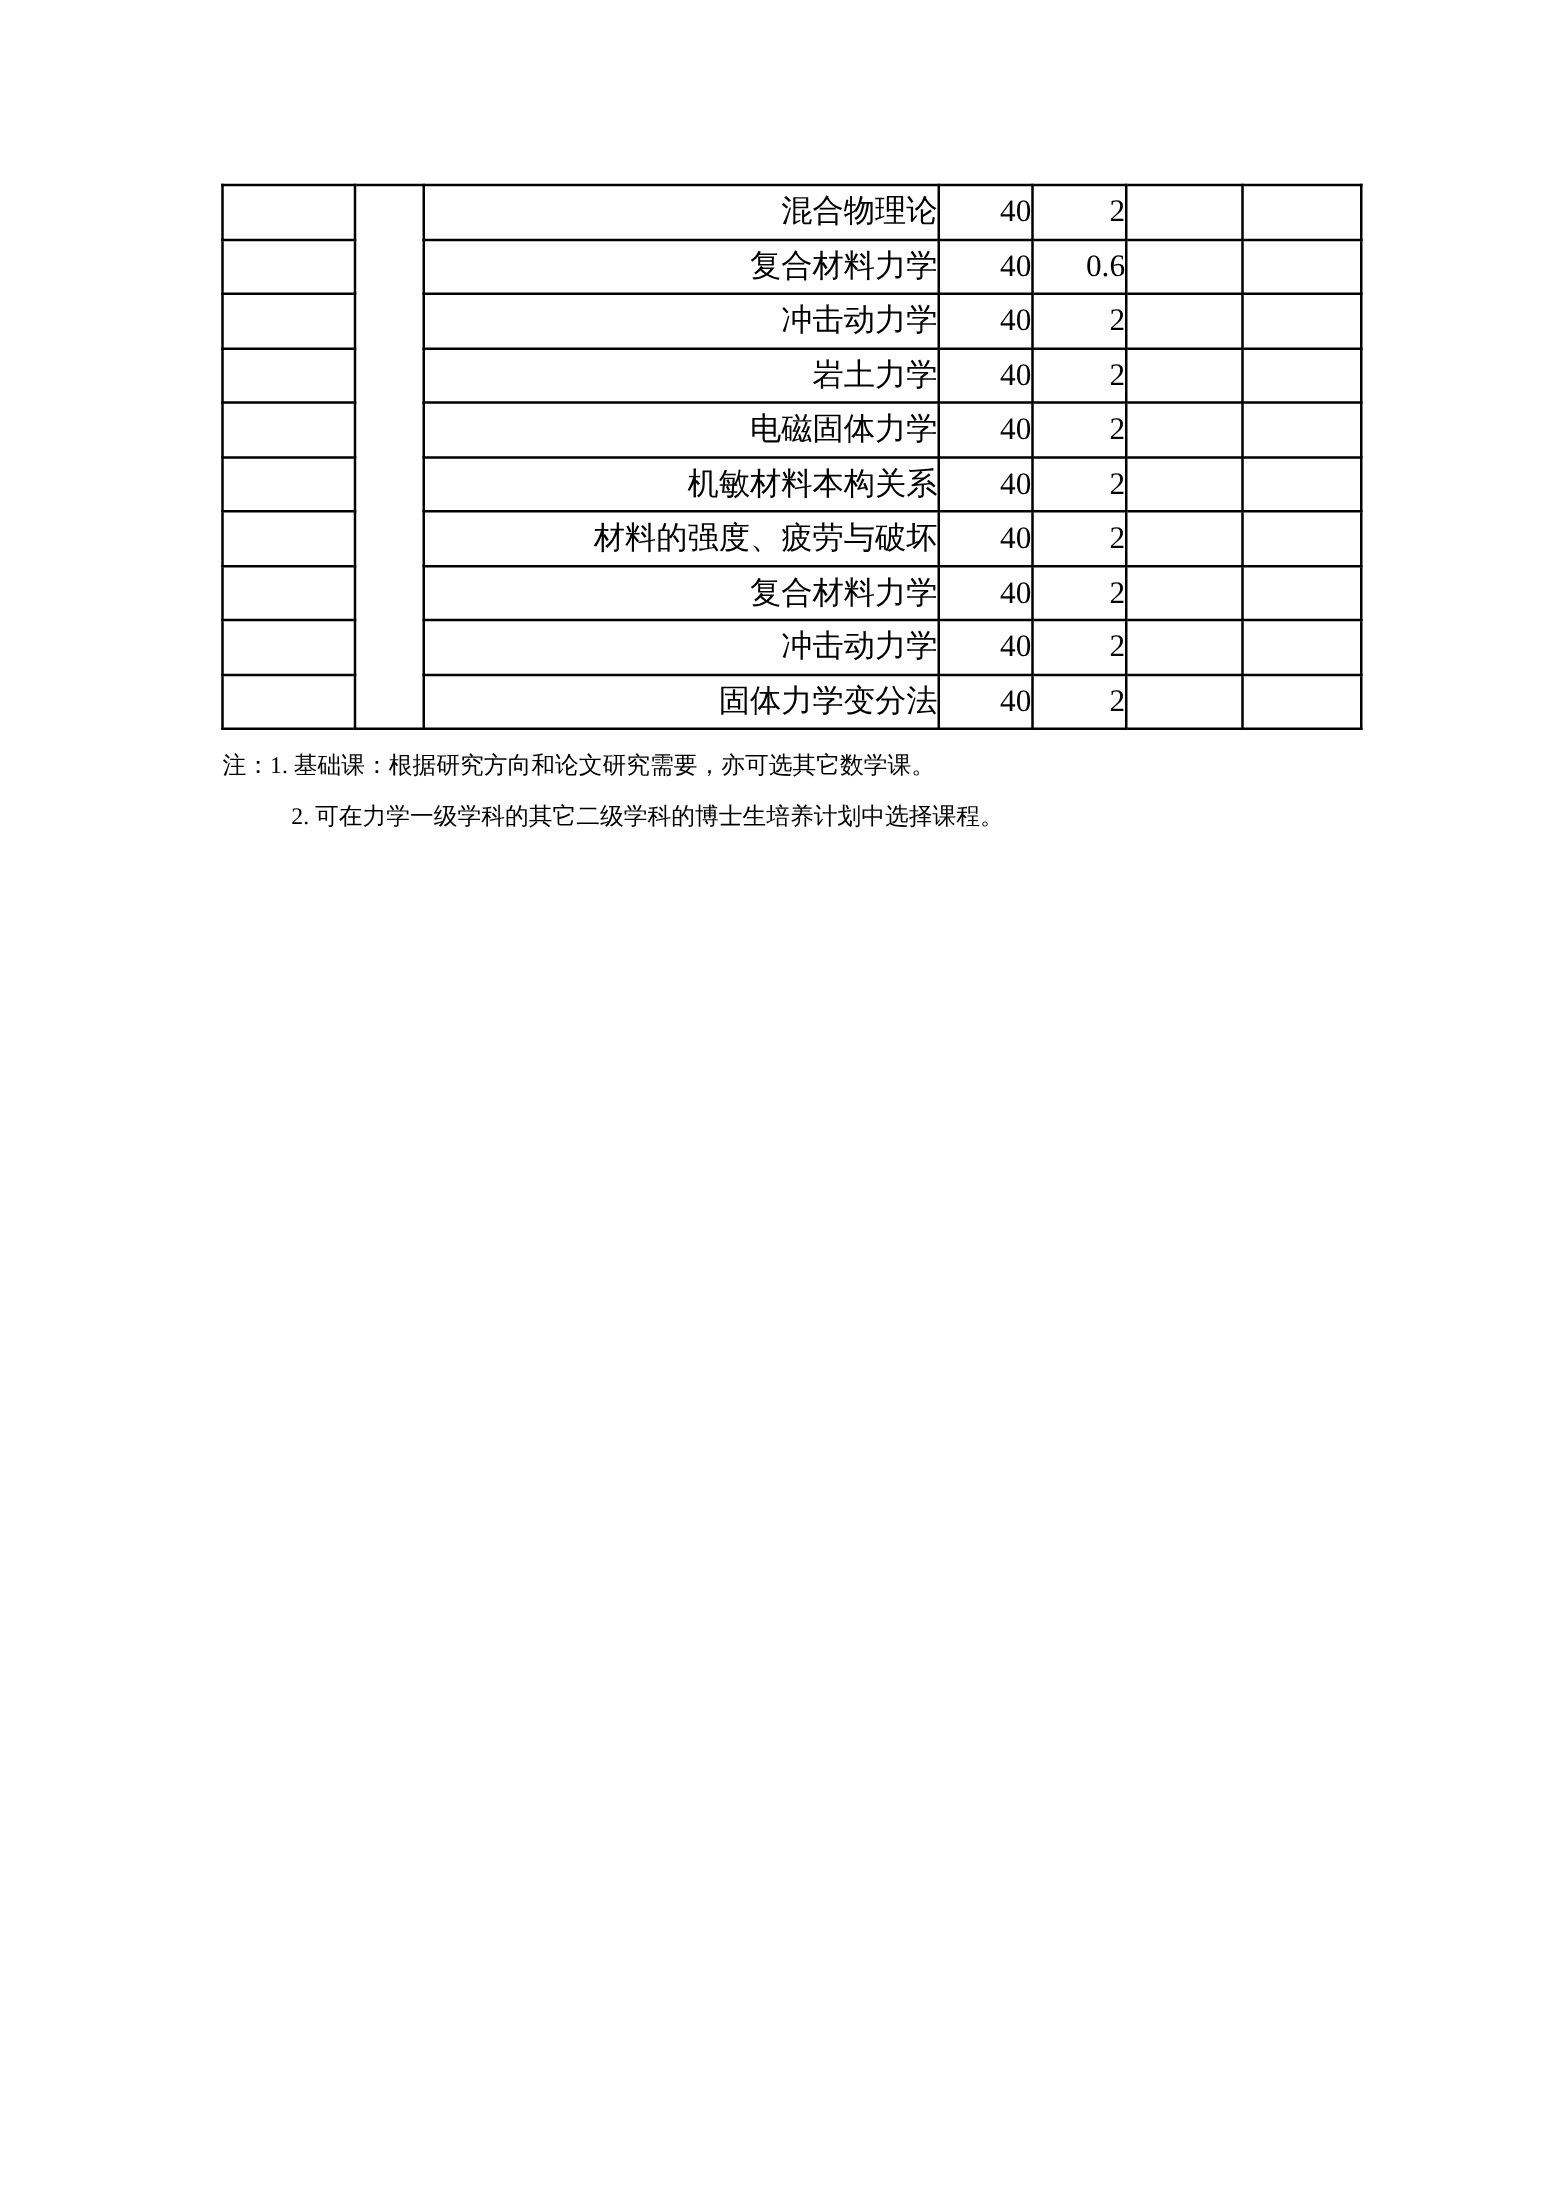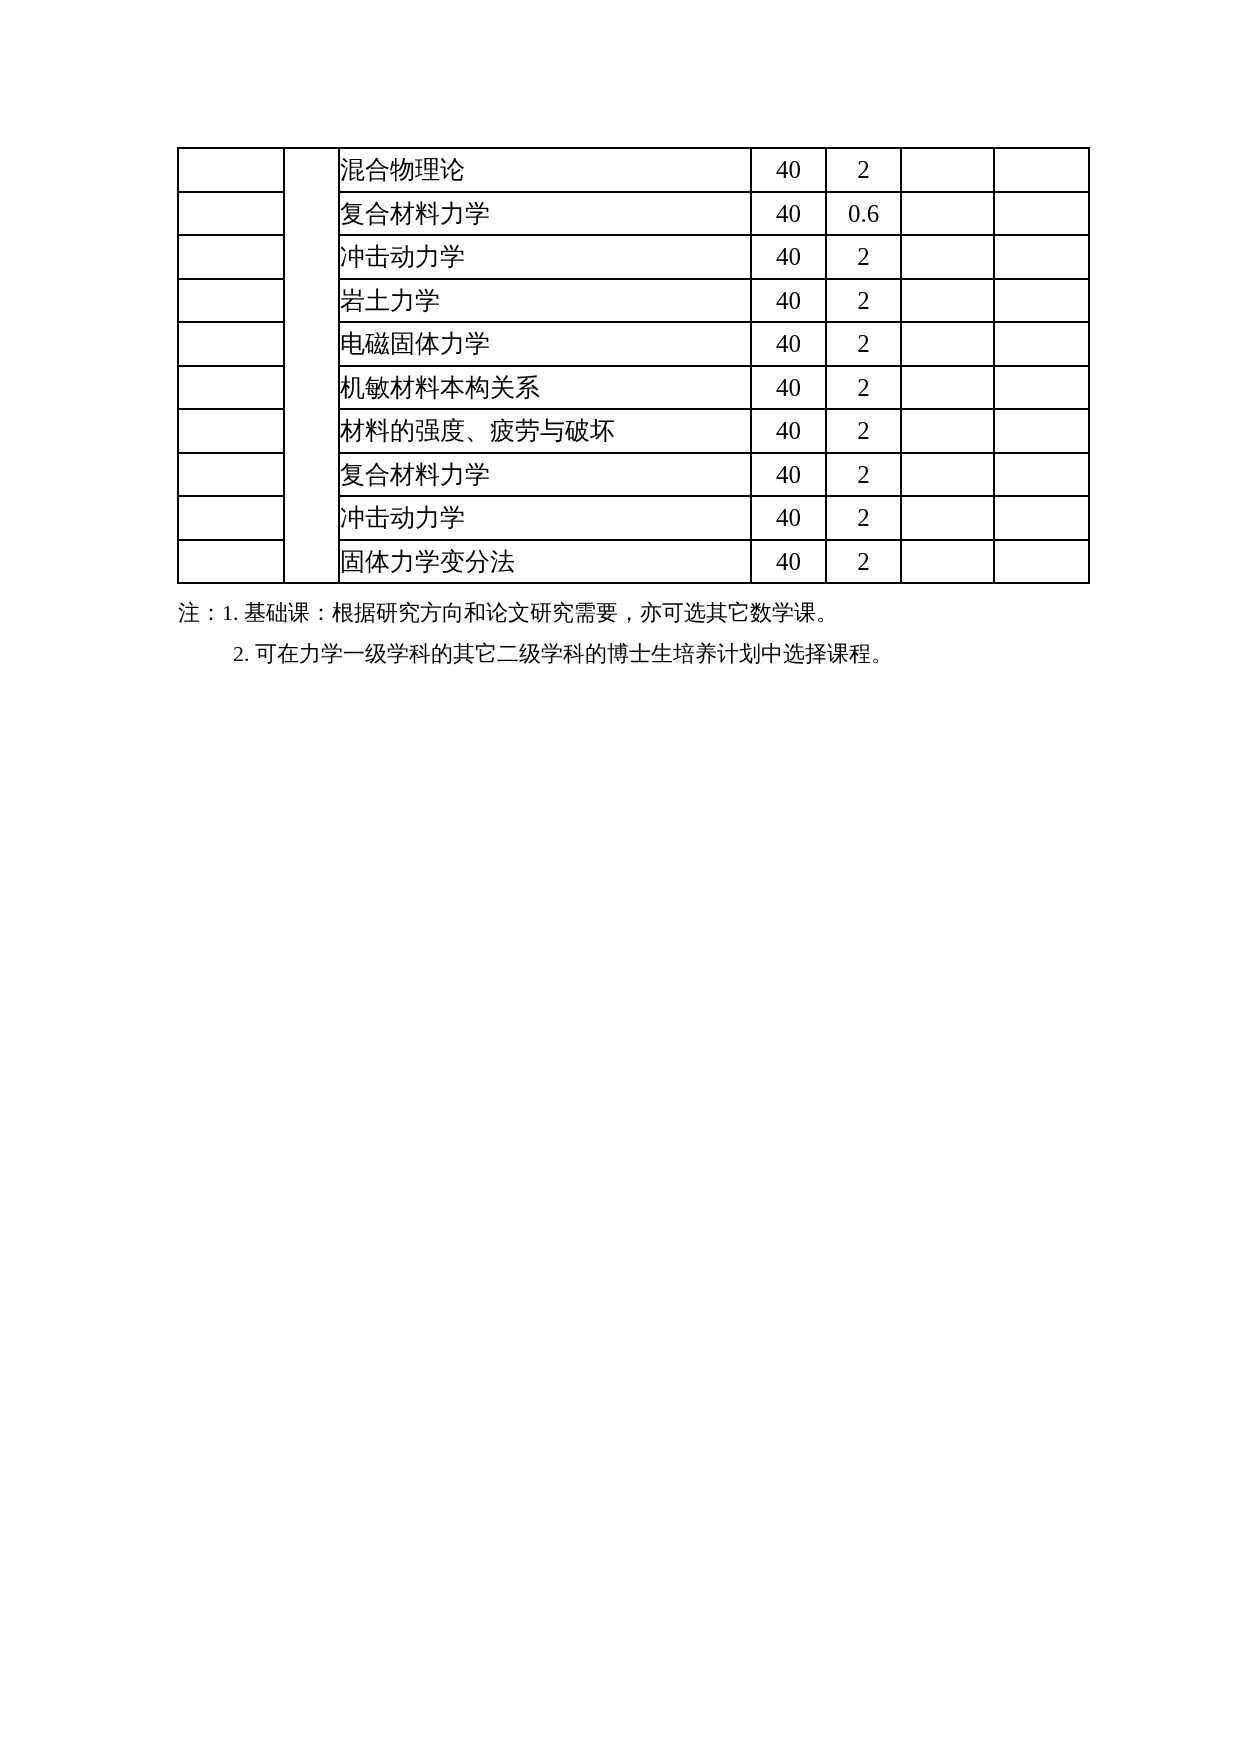--- a/index.html
+++ b/index.html
@@ -29,33 +29,33 @@
     font-size: 25px;
     line-height: 1;
     vertical-align: middle;
     overflow: hidden;
     white-space: nowrap;
   }
   table.course-table tr {
     height: 43.5px;
   }
   td.cell-name {
-    text-align: left;
+    text-align: right;
     padding-left: 12px;
   }
   td.cell-num {
-    text-align: center;
+    text-align: right;
   }
   
   .notes {
     position: absolute;
     left: 178px;
     top: 592px;
     width: 920px;
-    font-size: 22px;
+    font-size: 19px;
     color: #000000;
   }
   .note-line {
     line-height: 41px;
     white-space: nowrap;
   }
   .note-line.indented {
     padding-left: 55px;
   }
   .note-line.last {

